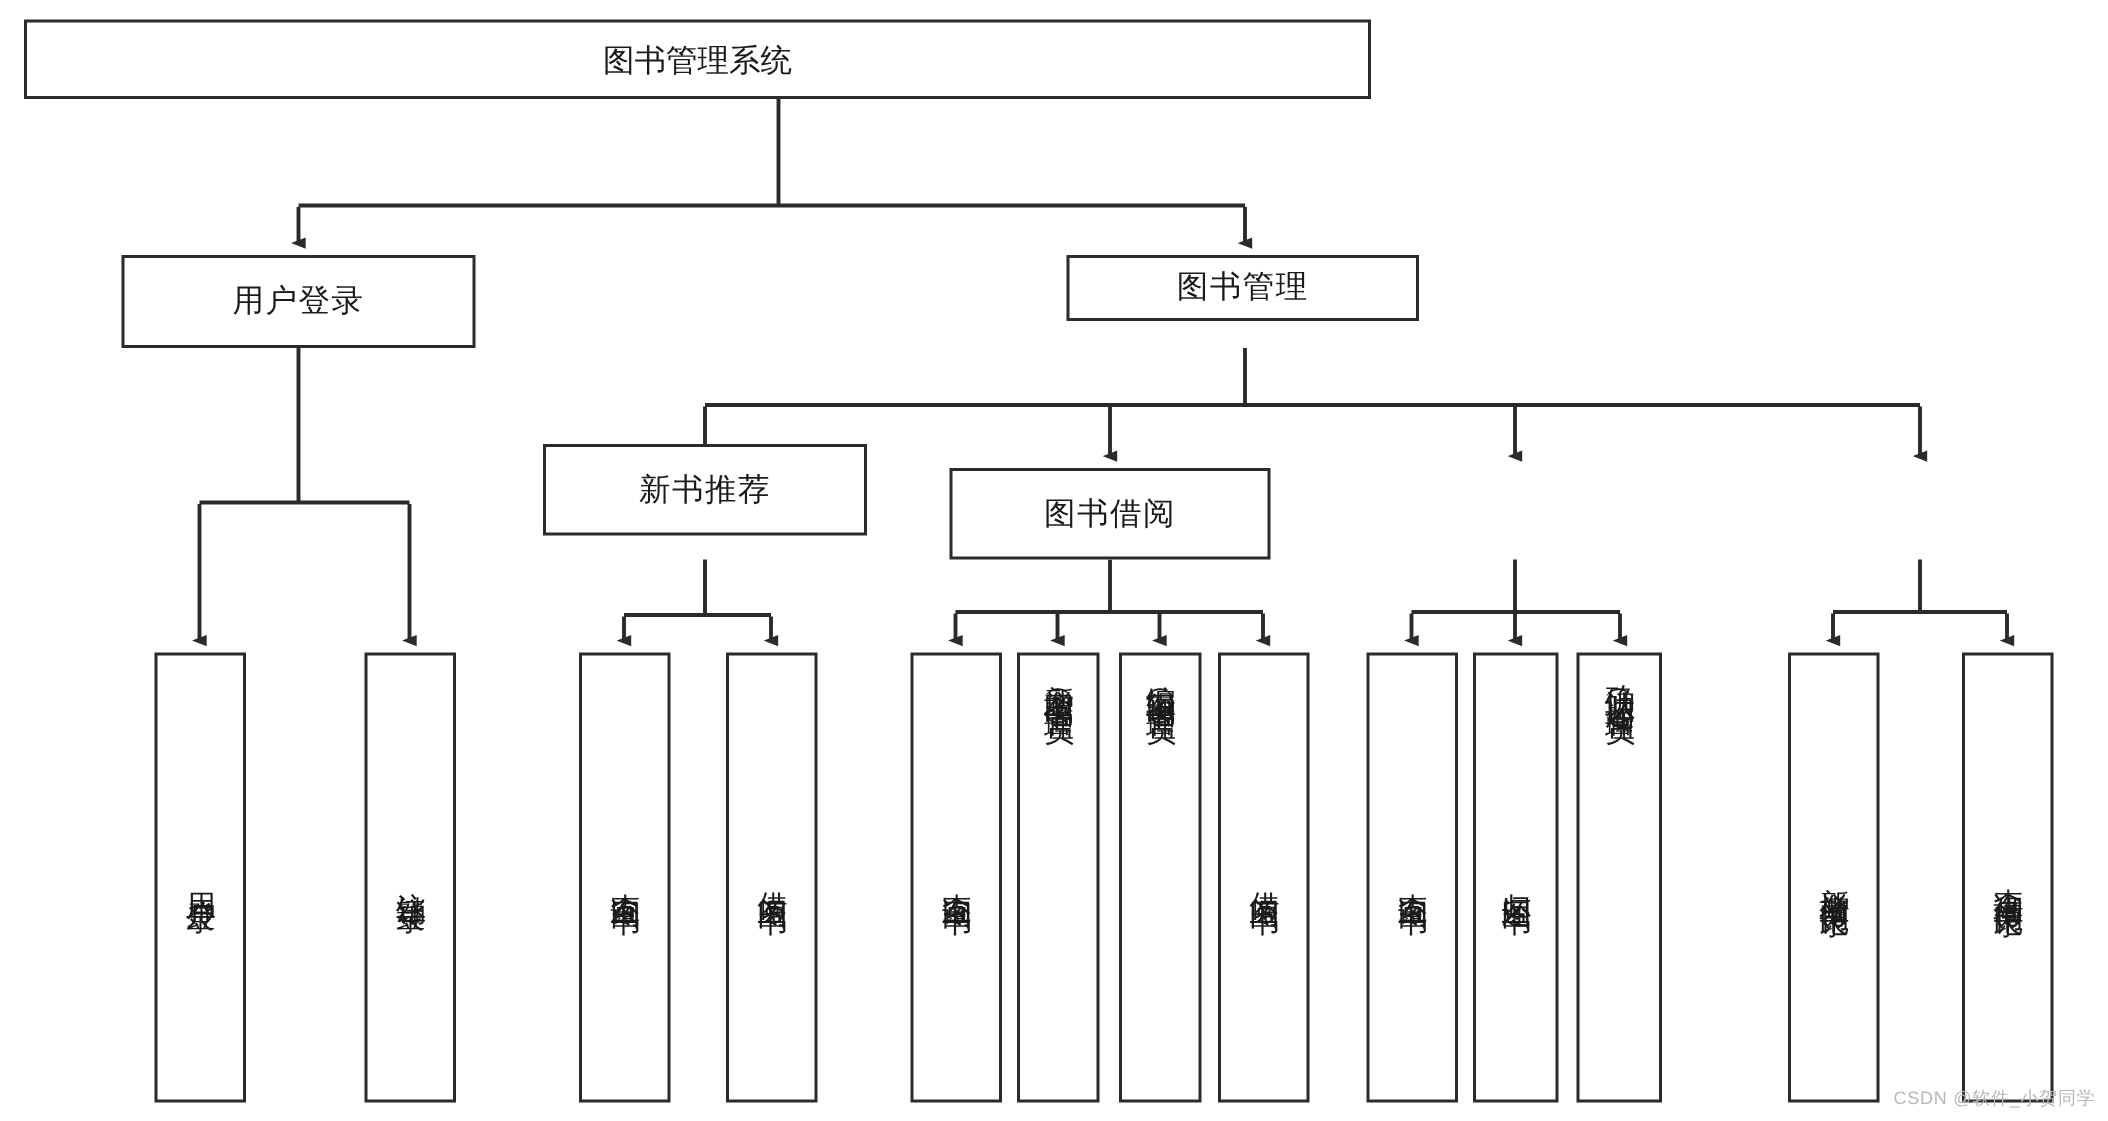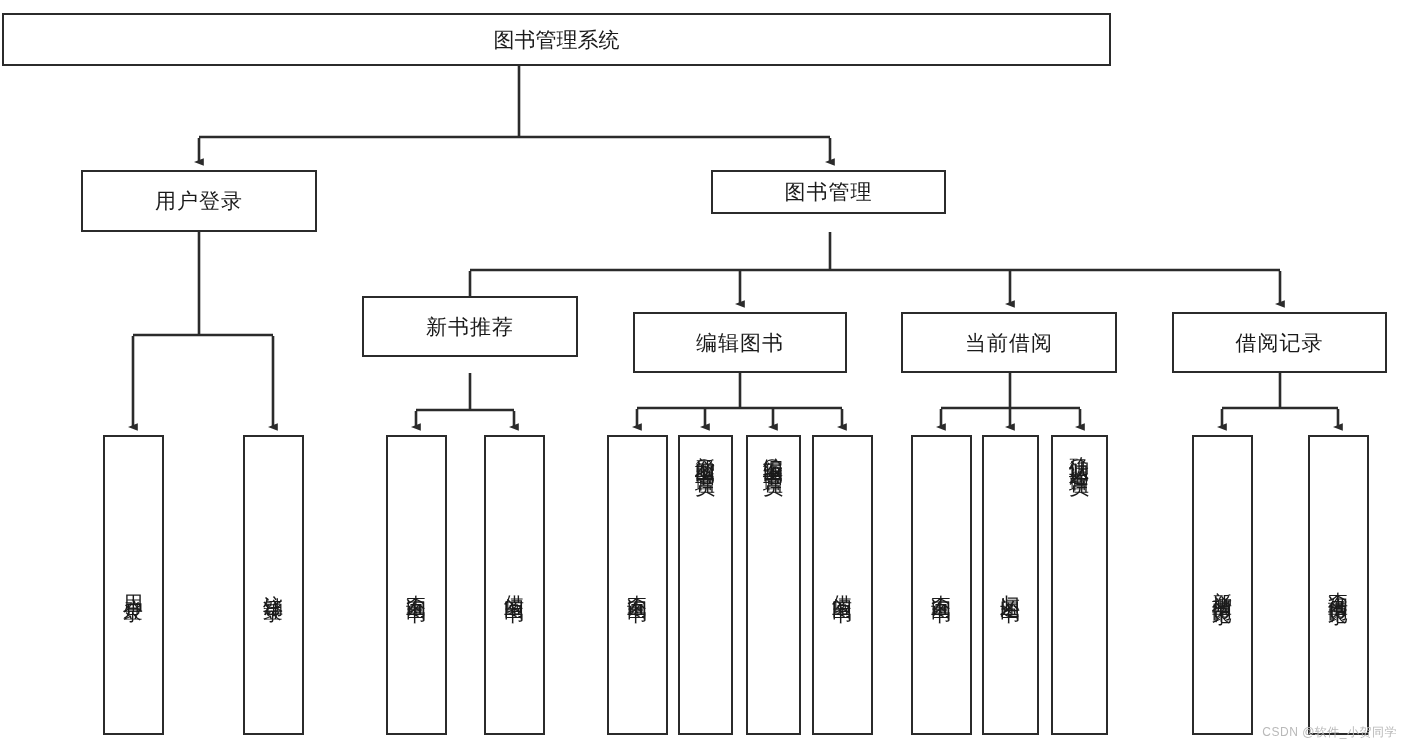--- a/index.html
+++ b/index.html
@@ -124,42 +124,36 @@
       <path d="M1010,409 L1010,427" marker-end="url(#arrow)"></path>
       <path d="M1080,409 L1080,427" marker-end="url(#arrow)"></path>
 
       <path d="M1280,373 L1280,408"></path>
       <path d="M1222,408 L1338,408"></path>
       <path d="M1222,409 L1222,427" marker-end="url(#arrow)"></path>
       <path d="M1338,409 L1338,427" marker-end="url(#arrow)"></path>
     </g>
   </svg>
 
-  <div class="node root" style="left:2px; top:13px; width:1109px; height:53px;text-align:center;">
+  <div class="node root" style="left:16px; top:13px; width:898px; height:53px;text-align:center;">
     <span>图书管理系统</span>
   </div>
 
   <div class="node h" style="left:81px; top:170px; width:236px; height:62px;">
     <span>用户登录</span>
   </div>
   <div class="node h" style="left:711px; top:170px; width:235px; height:44px;">
     <span>图书管理</span>
   </div>
 
   <div class="node h" style="left:362px; top:296px; width:216px; height:61px;">
     <span>新书推荐</span>
   </div>
   <div class="node h" style="left:633px; top:312px; width:214px; height:61px;">
-    <span>编辑图书</span>
-  </div>
-  <div class="node h" style="left:901px; top:312px; width:216px; height:61px;">
-    <span>当前借阅</span>
-  </div>
-  <div class="node h" style="left:1172px; top:312px; width:215px; height:61px;">
-    <span>借阅记录</span>
+    <span>图书借阅</span>
   </div>
 
   <div class="node leaf center-v" style="left:103px; top:435px; width:61px; height:300px;">
     <span class="vtext">用户登录</span>
   </div>
   <div class="node leaf center-v" style="left:243px; top:435px; width:61px; height:300px;">
     <span class="vtext">注销登录</span>
   </div>
 
   <div class="node leaf center-v" style="left:386px; top:435px; width:61px; height:300px;">

